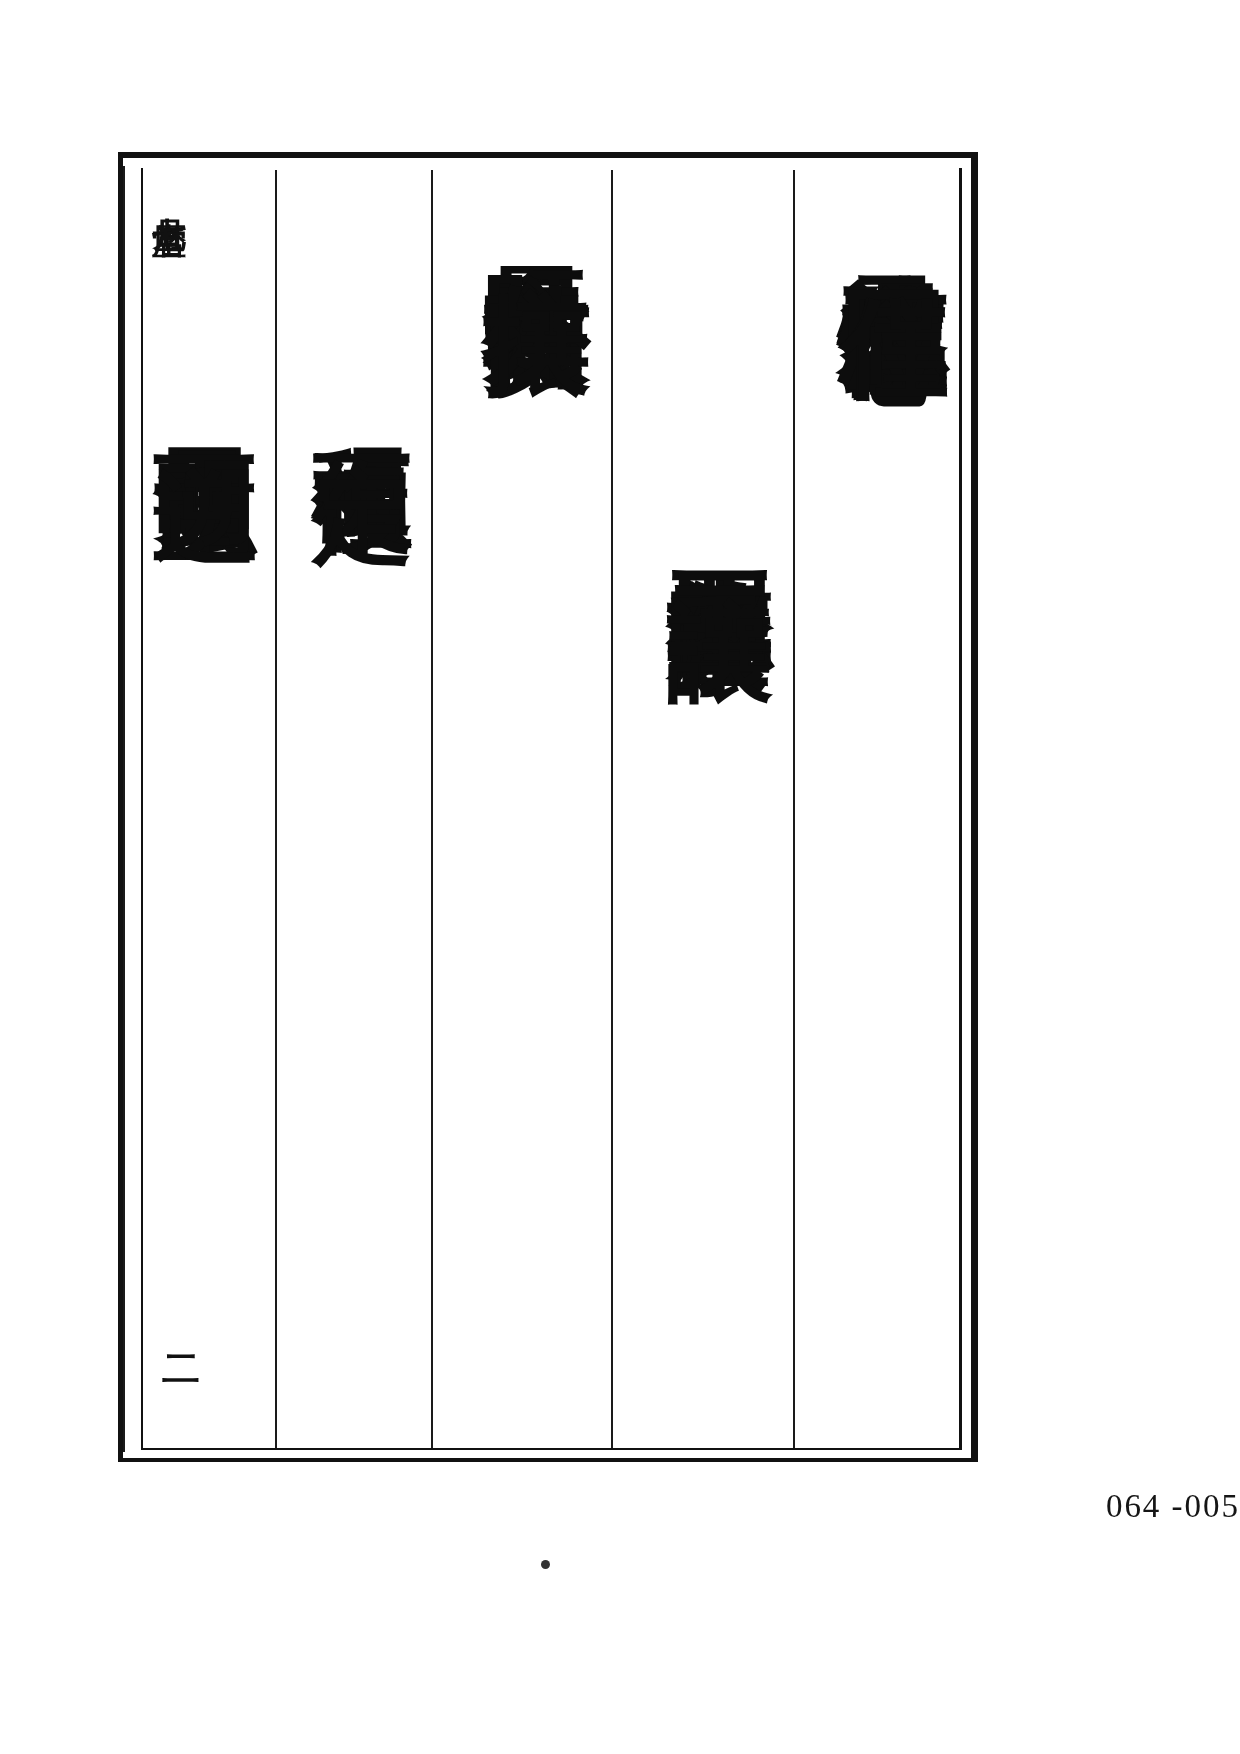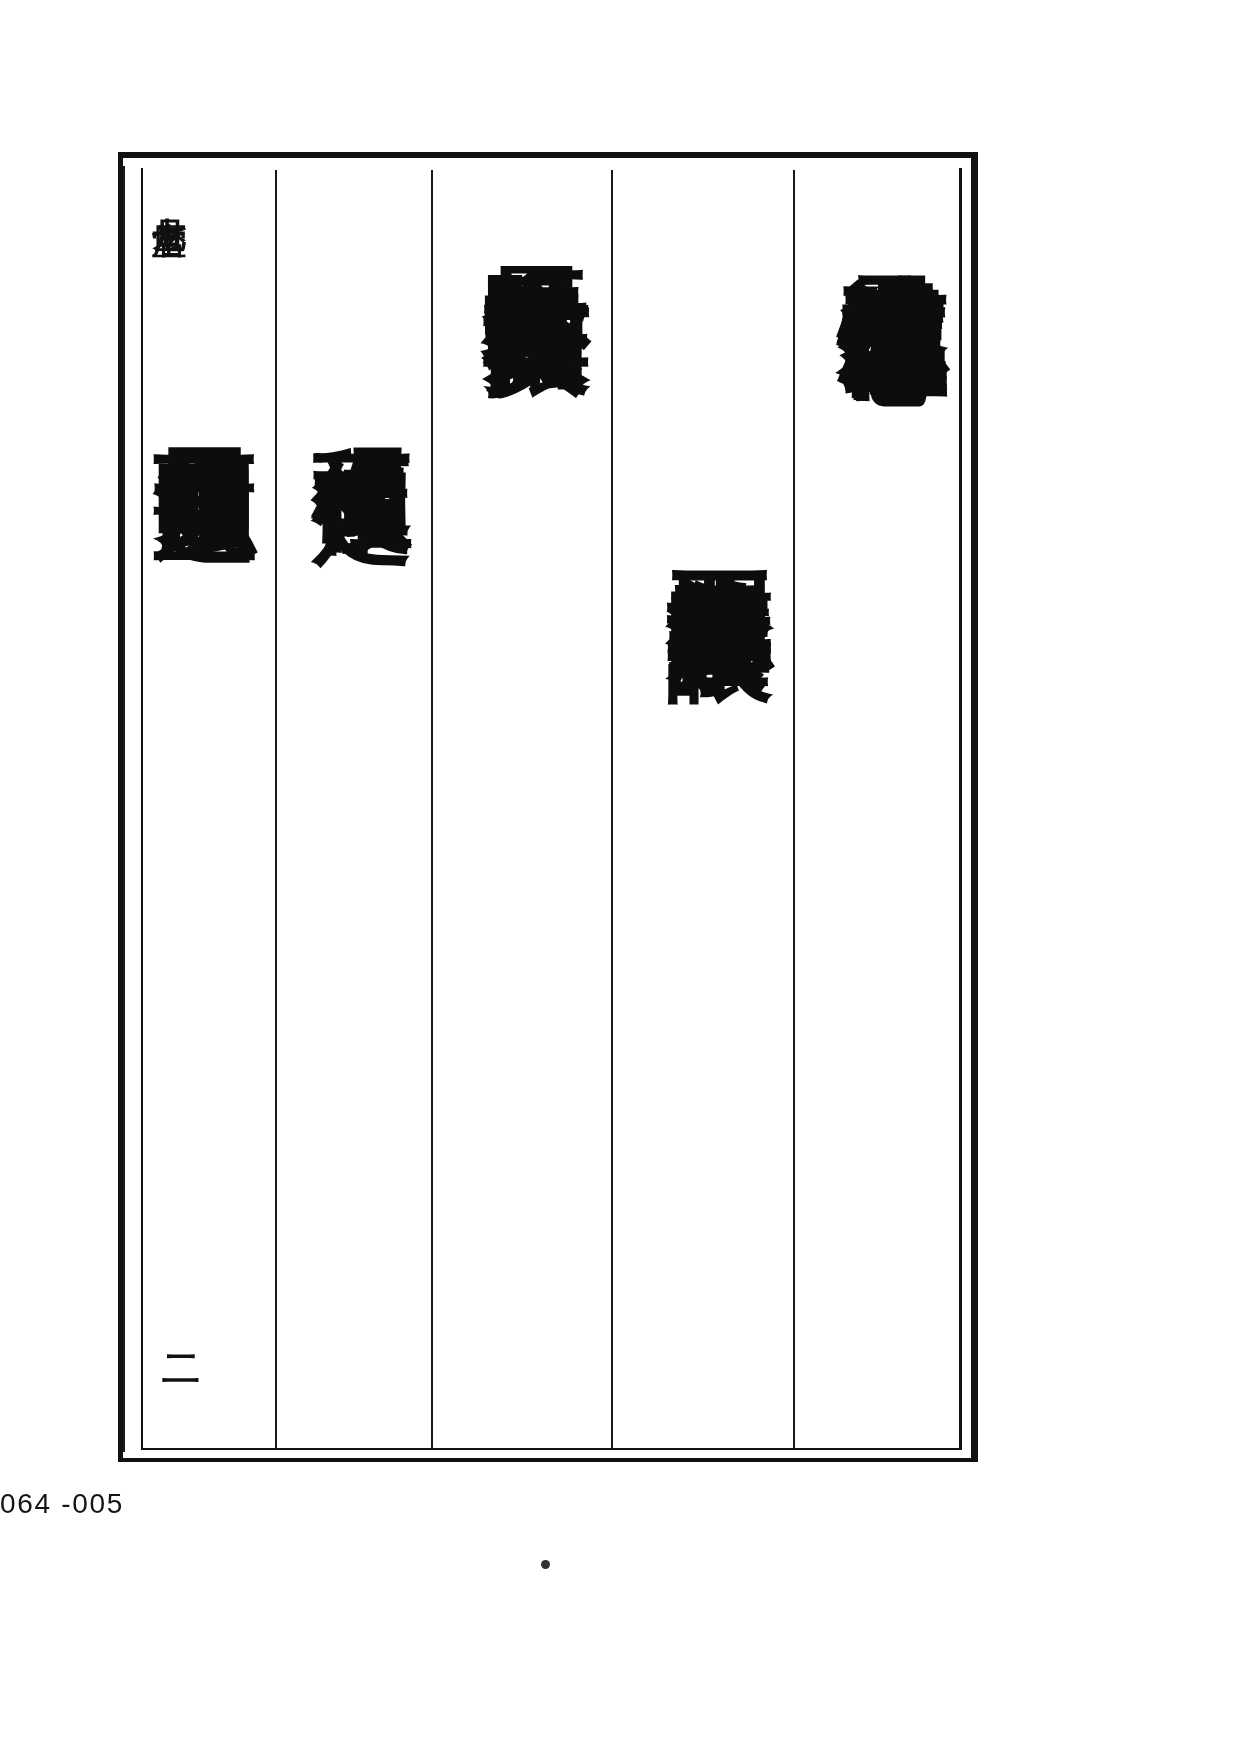--- a/index.html
+++ b/index.html
@@ -102,23 +102,23 @@
     font-weight: 700;
     color: #111;
   }
 
   
   #scan-id {
     position: absolute;
     left: 0;
     right: 0;
     top: 1488px;
-    text-align: left;
-    font-family: Liberation Sans, sans-serif;
-    font-size: 28px;
+    text-align: right;
+    font-family: Liberation Serif, serif;
+    font-size: 33px;
     letter-spacing: 0.06em;
     color: #151515;
   }
   #bottom-dot {
     position: absolute;
     left: 541px;
     top: 1560px;
     width: 9px;
     height: 9px;
     background: #333;

